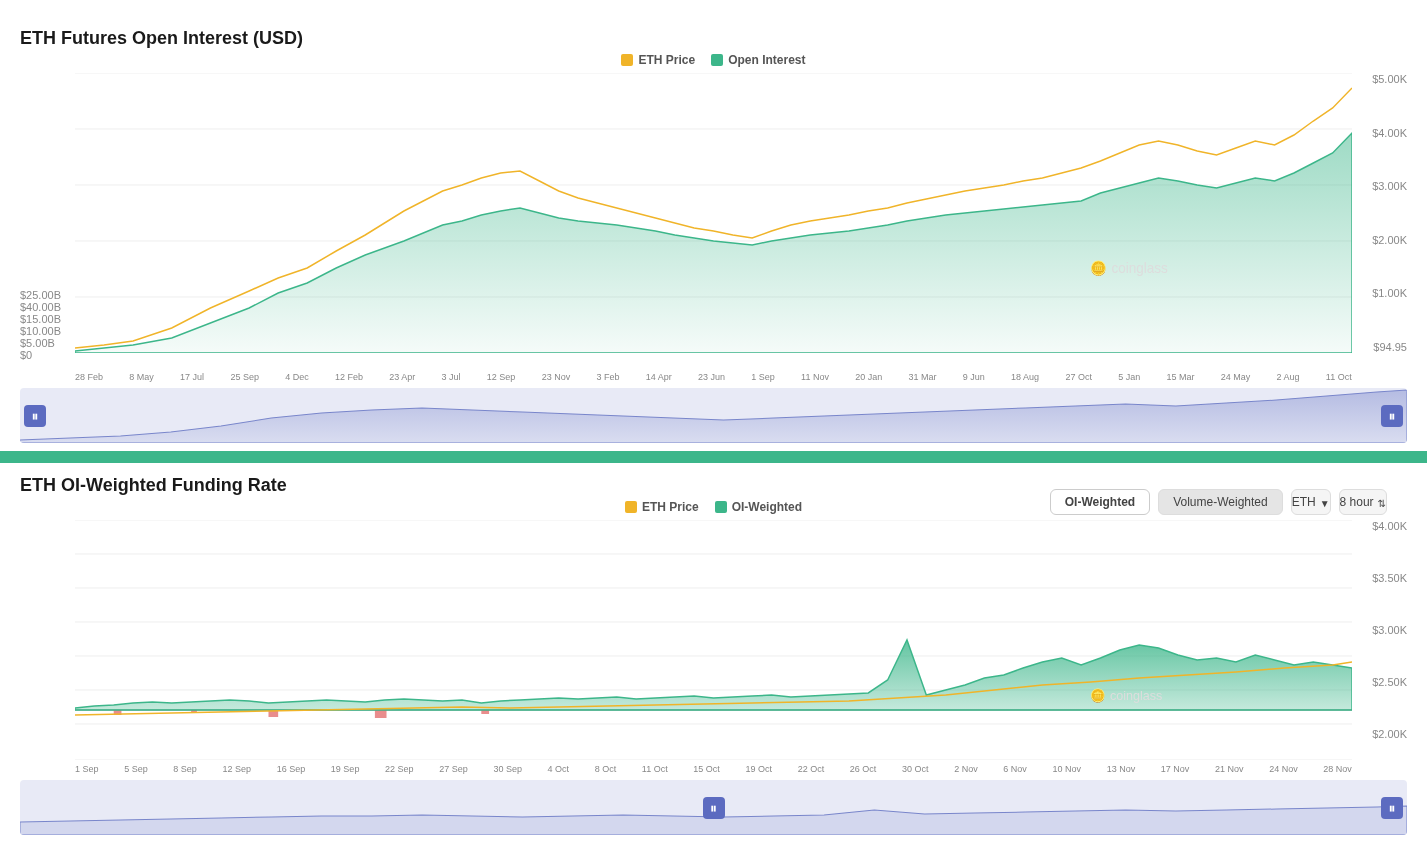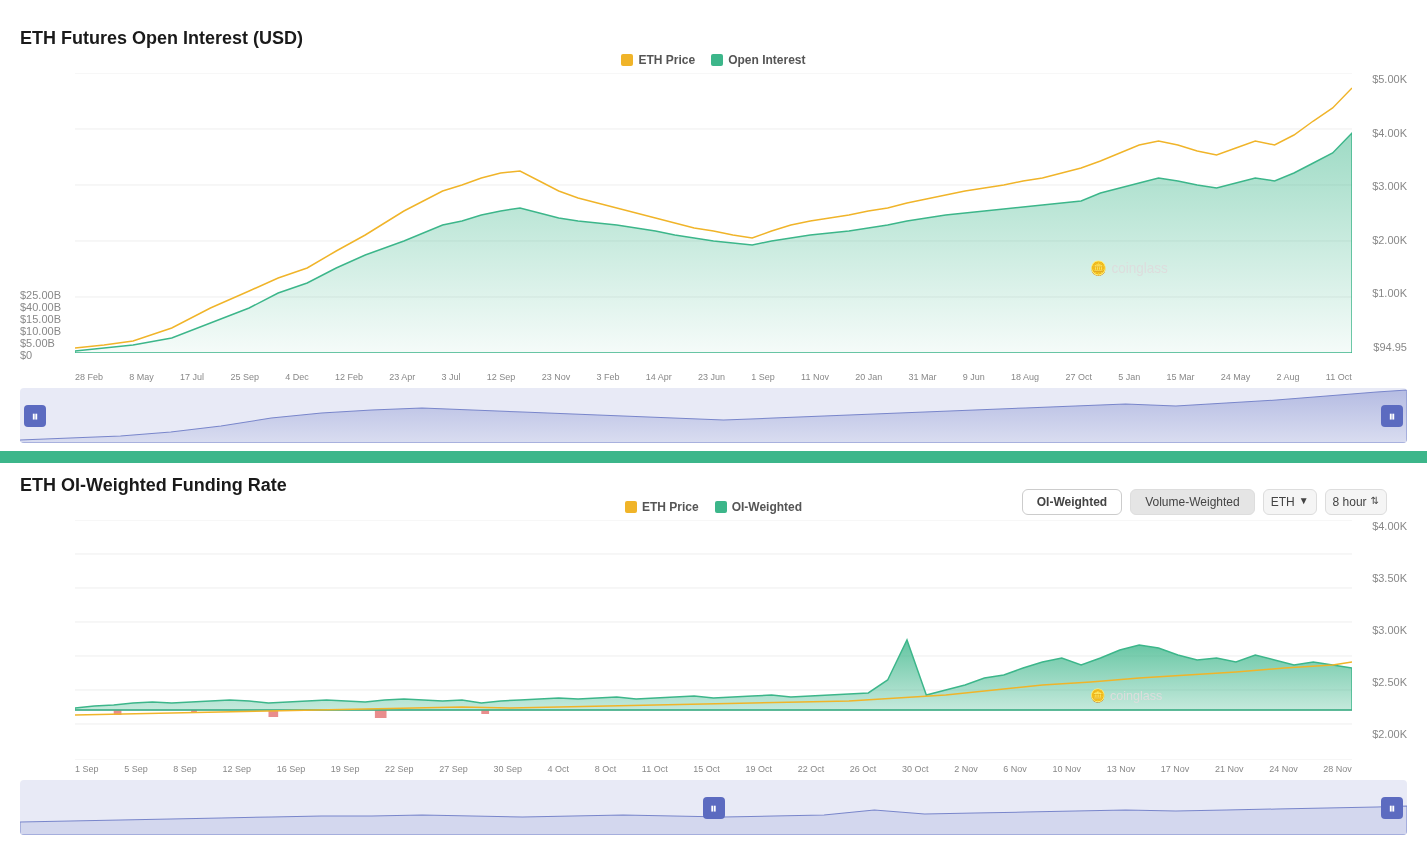--- a/index.html
+++ b/index.html
@@ -154,29 +154,29 @@
       cursor: pointer;
     }
 
     .ctrl-btn.active {
       background: #fff;
       border-color: #ccc;
       font-weight: 600;
     }
 
     .ctrl-select {
-      padding: 5px 7px;
+      padding: 5px 0;
       border: 1px solid #ddd;
       border-radius: 6px;
       background: #f5f5f5;
       font-size: 12px;
       color: #444;
       cursor: pointer;
       display: flex;
-      align-items: flex-start;
+      align-items: flex-end;
       gap: 4px;
     }
 
     .section2 {
       padding: 12px 20px 0 20px;
       position: relative;
     }
 
     .chart2-svg-area {
       width: 100%;

